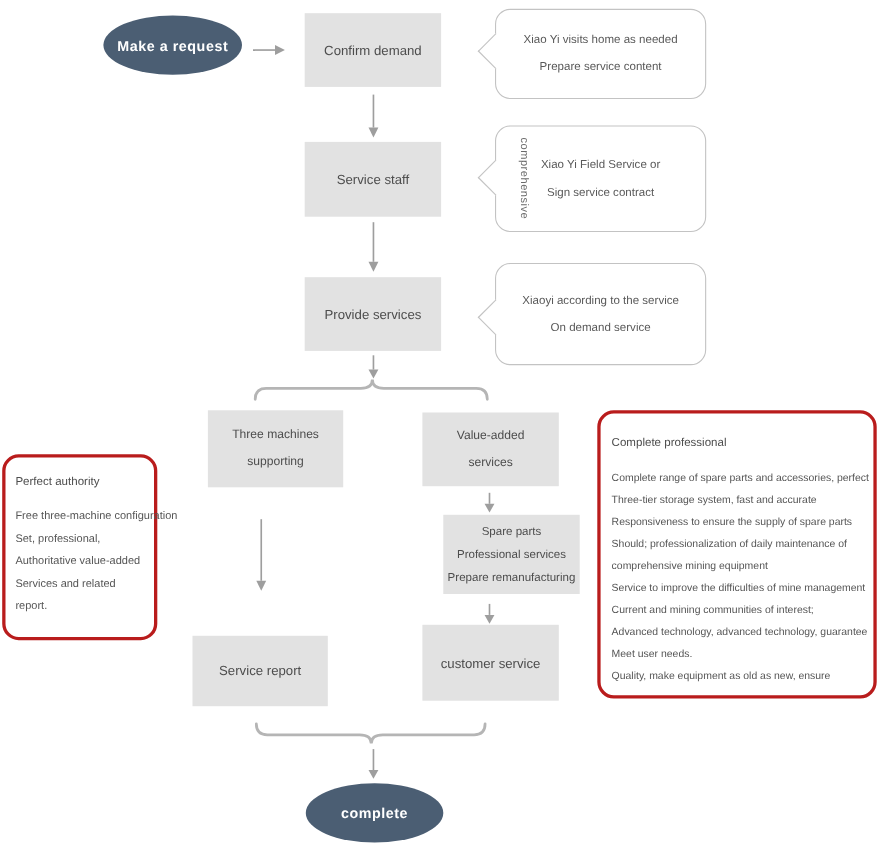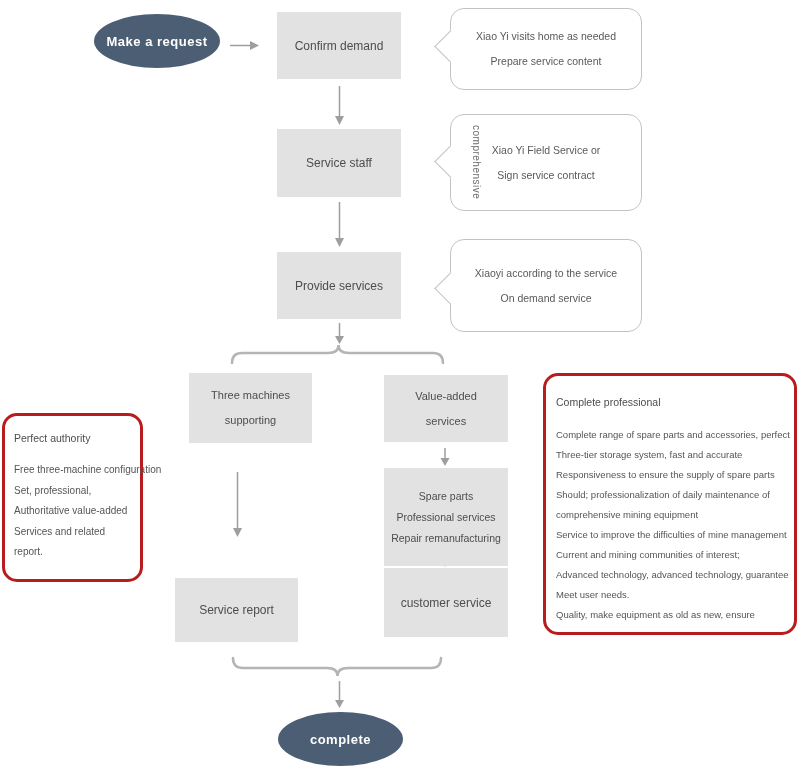--- a/index.html
+++ b/index.html
@@ -21,21 +21,21 @@
   .box {
     position:absolute; background:#e2e2e2; color:#4d4d4d;
     display:flex; flex-direction:column; align-items:center; justify-content:center;
     text-align:center; font-size:12px; white-space:nowrap;
   }
   #box-confirm   { left:277px; top:12px;  width:124px; height:67px; }
   #box-staff     { left:277px; top:129px; width:124px; height:68px; }
   #box-provide   { left:277px; top:252px; width:124px; height:67px; }
   #box-three     { left:177px; top:373px; width:123px; height:70px; font-size:11px;margin-left:12px; }
   #box-valueadd  { left:384px; top:375px; width:124px; height:67px; font-size:11px; }
-  #box-spare     { left:384px; top:468px; width:124px; height:98px; font-size:10.5px; }
+  #box-spare     { left:403px; top:468px; width:124px; height:72px; font-size:10.5px; }
   #box-report    { left:175px; top:578px; width:123px; height:64px; }
   #box-customer  { left:384px; top:568px; width:124px; height:69px; }
   .box .line2 { line-height:25px; }
   .box .line3 { line-height:21px; }
 
   .bubble {
     position:absolute; background:#ffffff; border:1px solid #c3c3c3; border-radius:14px;
     display:flex; flex-direction:column; align-items:center; justify-content:center;
     color:#595959; font-size:10.5px; text-align:center; white-space:nowrap;
   }
@@ -170,21 +170,21 @@
     <div class="note-line">Service to improve the difficulties of mine management</div>
     <div class="note-line">Current and mining communities of interest;</div>
     <div class="note-line">Advanced technology, advanced technology, guarantee</div>
     <div class="note-line">Meet user needs.</div>
     <div class="note-line">Quality, make equipment as old as new, ensure</div>
   </div>
 
   <div class="box" id="box-spare">
     <span class="line3">Spare parts</span>
     <span class="line3">Professional services</span>
-    <span class="line3">Repair remanufacturing</span>
+    <span class="line3">Prepare remanufacturing</span>
   </div>
 
   <div class="box" id="box-report">
     <span>Service report</span>
   </div>
 
   <div class="box" id="box-customer">
     <span>customer service</span>
   </div>
 

